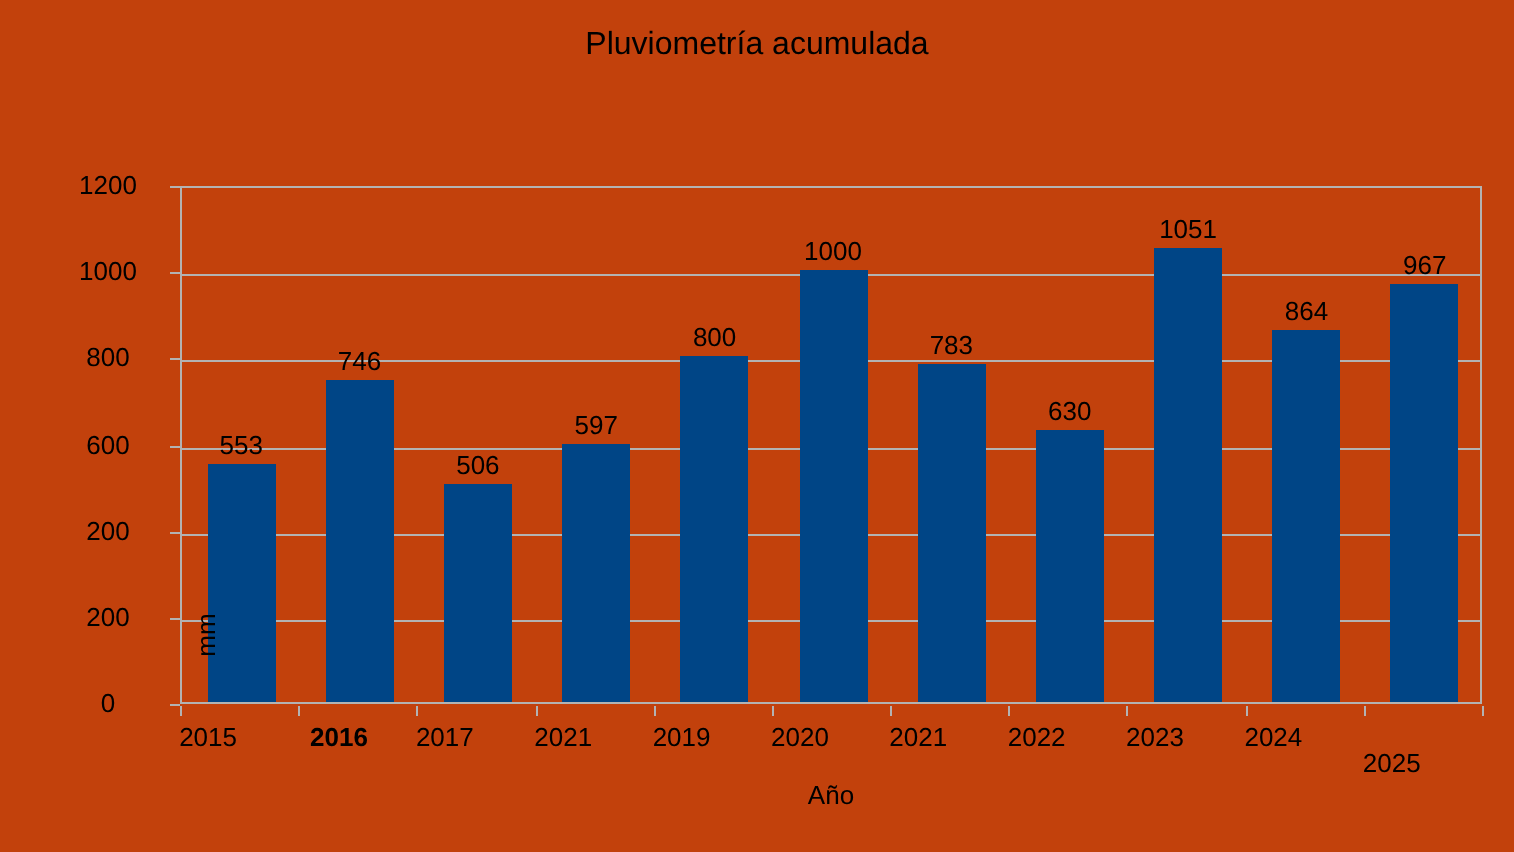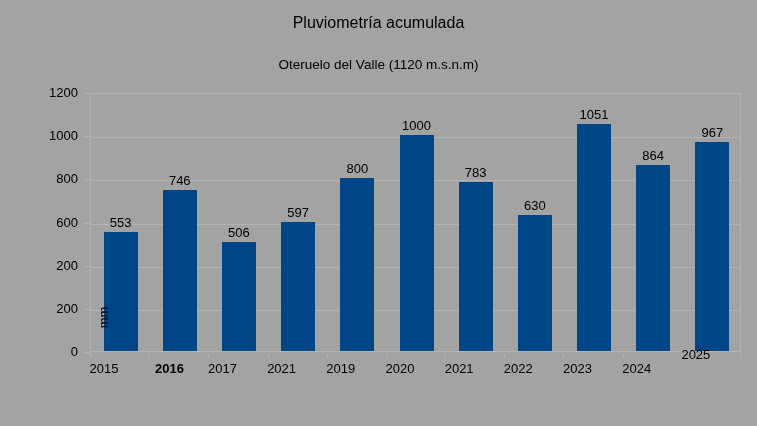--- a/index.html
+++ b/index.html
@@ -3,21 +3,21 @@
 <meta charset="utf-8">
 <style>
   * { margin: 0; padding: 0; box-sizing: border-box; }
   html, body { background: #ffffff; }
   body { font-family: "Liberation Sans", sans-serif; color: #000000; }
 
   .chart-canvas {
     position: relative;
     width: 757px;
     height: 426px;
-    background: #a3a3a3;
+    background: #c2410c;
     overflow: hidden;
   }
 
   .chart-title {
     position: absolute;
     top: 14px; left: 0;
     width: 100%;
     text-align: center;
     font-size: 16px;
     color: #000000;
@@ -57,21 +57,21 @@
     font-size: 13px;
     color: #000000;
     text-align: center;
     white-space: nowrap;
   }
 
   .y-tick-label {
     position: absolute;
     font-size: 13px;
     color: #000000;
-    text-align: right;
+    text-align: center;
     width: 48px;
   }
 
   .y-tick-mark {
     position: absolute;
     height: 1px;
     width: 5px;
     background: #b3b3b3;
   }
 
@@ -109,21 +109,20 @@
     transform: rotate(-90deg);
     transform-origin: center center;
     white-space: nowrap;
   }
 </style>
 </head>
 <body>
 
 <div class="chart-canvas">
   <div class="chart-title">Pluviometría acumulada</div>
-  <div class="chart-subtitle">Oteruelo del Valle (1120 m.s.n.m)</div>
 
   <div class="plot-area">
     <div id="gridlines">
         <div class="gridline" style="top: 215.833px;"></div>
         <div class="gridline" style="top: 172.667px;"></div>
         <div class="gridline" style="top: 129.5px;"></div>
         <div class="gridline" style="top: 86.3333px;"></div>
         <div class="gridline" style="top: 43.1667px;"></div>
       </div>
     <div id="bars">
@@ -185,15 +184,16 @@
       <div class="x-tick-label" style="left: 89.5909px; width: 60px; top: 361px;">2015</div>
       <div class="x-tick-label" style="left: 155px; width: 60px; top: 361px; font-weight: bold;">2016</div>
       <div class="x-tick-label" style="left: 207.955px; width: 60px; top: 361px;">2017</div>
       <div class="x-tick-label" style="left: 267.136px; width: 60px; top: 361px;">2021</div>
       <div class="x-tick-label" style="left: 326.318px; width: 60px; top: 361px;">2019</div>
       <div class="x-tick-label" style="left: 385.5px; width: 60px; top: 361px;">2020</div>
       <div class="x-tick-label" style="left: 444.682px; width: 60px; top: 361px;">2021</div>
       <div class="x-tick-label" style="left: 503.864px; width: 60px; top: 361px;">2022</div>
       <div class="x-tick-label" style="left: 563.045px; width: 60px; top: 361px;">2023</div>
       <div class="x-tick-label" style="left: 622.227px; width: 60px; top: 361px;">2024</div>
-      <div class="x-tick-label" style="left: 681.409px; width: 60px; top: 347px;">2025</div>
+      <div class="x-tick-label" style="left: 681.409px; width: 60px; top: 374px;">2025</div>
     </div>
+  <div class="x-axis-title" id="xaxistitle" style="left: 355.5px; width: 120px;">Año</div>
 </div>
 
 </body></html>

